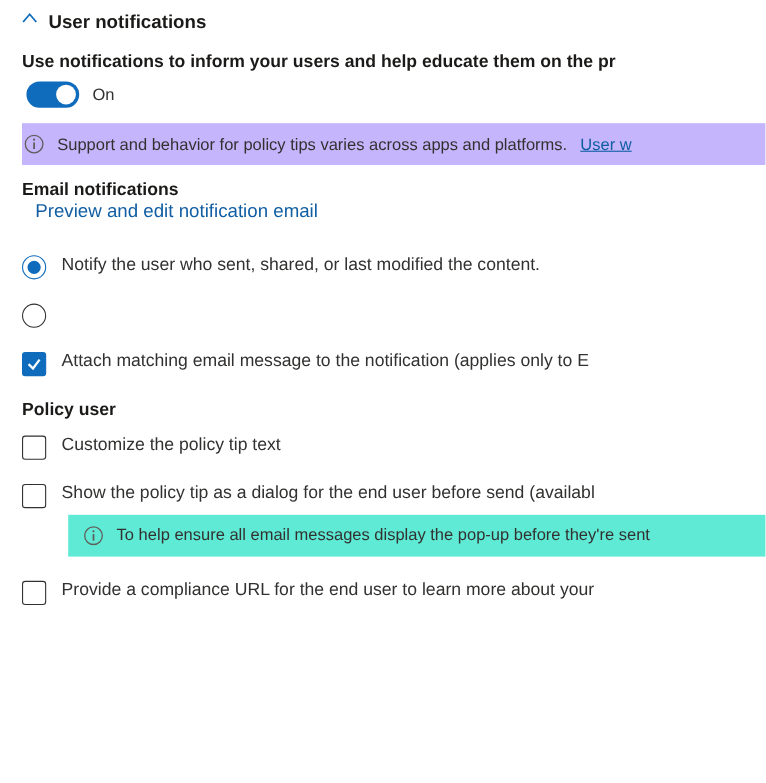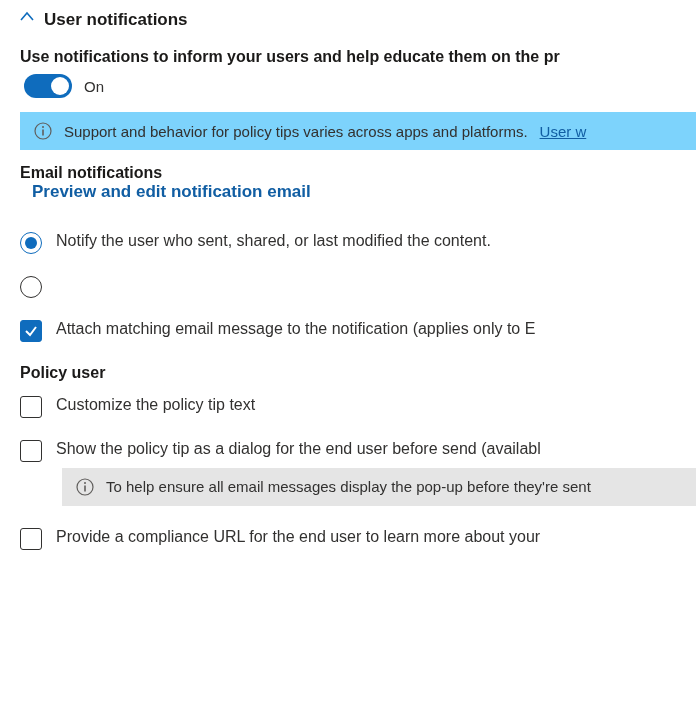--- a/index.html
+++ b/index.html
@@ -57,25 +57,25 @@
       border-radius: 50%;
       position: absolute;
       top: 3px;
       right: 3px;
     }
     .toggle-label {
       font-size: 15px;
       color: #323130;
     }
     .info-bar {
-      background: #7dd3fc;
+      background: #c4b5fd;
       display: flex;
       align-items: center;
       gap: 12px;
-      padding: 10px 14px;
+      padding: 10px 2px;
       font-size: 15px;
       color: #323130;
       margin-bottom: 14px;
       white-space: nowrap;
     }
     .info-icon {
       width: 18px;
       height: 18px;
       flex-shrink: 0;
     }
@@ -88,21 +88,21 @@
       font-weight: 600;
       color: #1b1a19;
     }
     .link-row {
       margin-left: 12px;
       margin-bottom: 30px;
     }
     .link-row a {
       color: #115ea3;
       font-size: 17px;
-      font-weight: 700;
+      font-weight: 400;
       text-decoration: none;
     }
     .option-row {
       display: flex;
       align-items: flex-start;
       gap: 14px;
       margin-bottom: 22px;
       font-size: 16px;
       color: #323130;
       white-space: nowrap;
@@ -148,21 +148,21 @@
       height: 14px;
       display: none;
     }
     .policy-heading {
       font-size: 16px;
       font-weight: 700;
       color: #1b1a19;
       margin-bottom: 14px;
     }
     .nested-info {
-      background: #e5e5e5;
+      background: #5eead4;
       display: flex;
       align-items: flex-start;
       gap: 12px;
       padding: 10px 14px;
       margin-left: 42px;
       margin-top: -8px;
       margin-bottom: 22px;
       font-size: 15px;
       color: #323130;
       white-space: nowrap;

